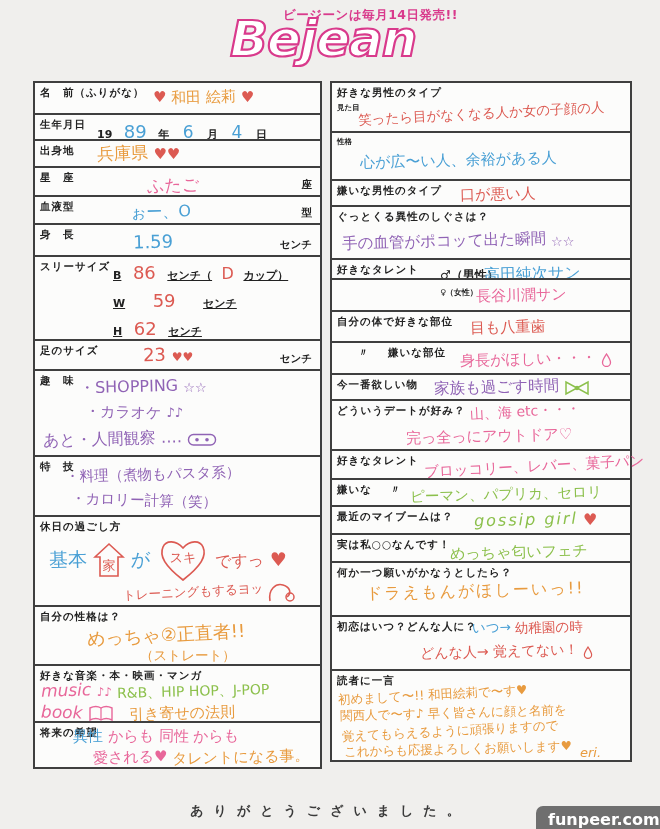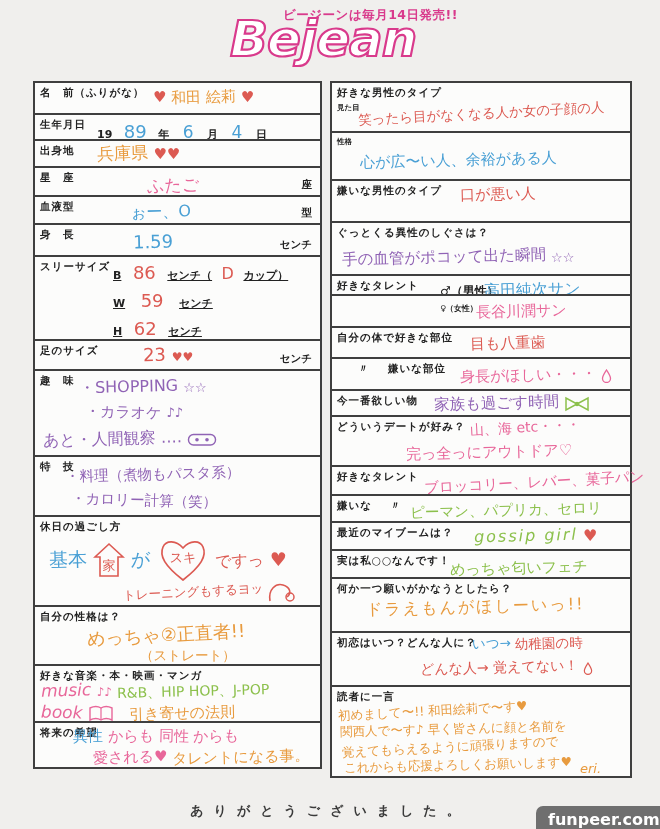--- a/index.html
+++ b/index.html
@@ -96,21 +96,21 @@
       <span class="lbl">スリーサイズ</span>
       <span class="ans" style="left:78px;top:5px;font-size:11px">
         <span class="printed">B</span>
         <span class="r hw" style="font-size:18px;margin:0 8px">86</span>
         <span class="printed">センチ（</span>
         <span class="r hw" style="font-size:16px;margin:0 6px">D</span>
         <span class="printed">カップ）</span>
       </span>
       <span class="ans" style="left:78px;top:33px;font-size:11px">
         <span class="printed">W</span>
-        <span class="r hw" style="font-size:18px;margin:0 12px">59</span>
+        <span class="r hw" style="font-size:18px;margin:0 24px">59</span>
         <span class="printed">センチ</span>
       </span>
       <span class="ans" style="left:78px;top:61px;font-size:11px">
         <span class="printed">H</span>
         <span class="r hw" style="font-size:18px;margin:0 8px">62</span>
         <span class="printed">センチ</span>
       </span>
     </div>
 
     <div class="row" style="height:32px">
@@ -218,21 +218,21 @@
       <span class="lbl">好きな男性のタイプ</span>
       <span class="sublbl" style="top:20px;left:5px">見た目</span>
       <span class="ans r hw rot-2" style="left:26px;top:22px;font-size:13.5px">笑ったら目がなくなる人か女の子顔の人</span>
     </div>
 
     <div class="row" style="height:50px">
       <span class="sublbl" style="top:4px;left:5px">性格</span>
       <span class="ans b hw rot-1" style="left:28px;top:18px;font-size:15px">心が広〜い人、余裕がある人</span>
     </div>
 
-    <div class="row" style="height:44px">
+    <div class="row" style="height:28px">
       <span class="lbl">嫌いな男性のタイプ</span>
       <span class="ans r hw rot-1" style="left:128px;top:4px;font-size:15px">口が悪い人</span>
     </div>
 
     <div class="row" style="height:55px">
       <span class="lbl">ぐっとくる異性のしぐさは？</span>
       <span class="ans" style="left:10px;top:24px;font-size:15.5px">
         <span class="v hw rot-1">手の血管がポコッて出た瞬間</span>
         <span class="v" style="font-size:13px">☆☆</span>
       </span>

